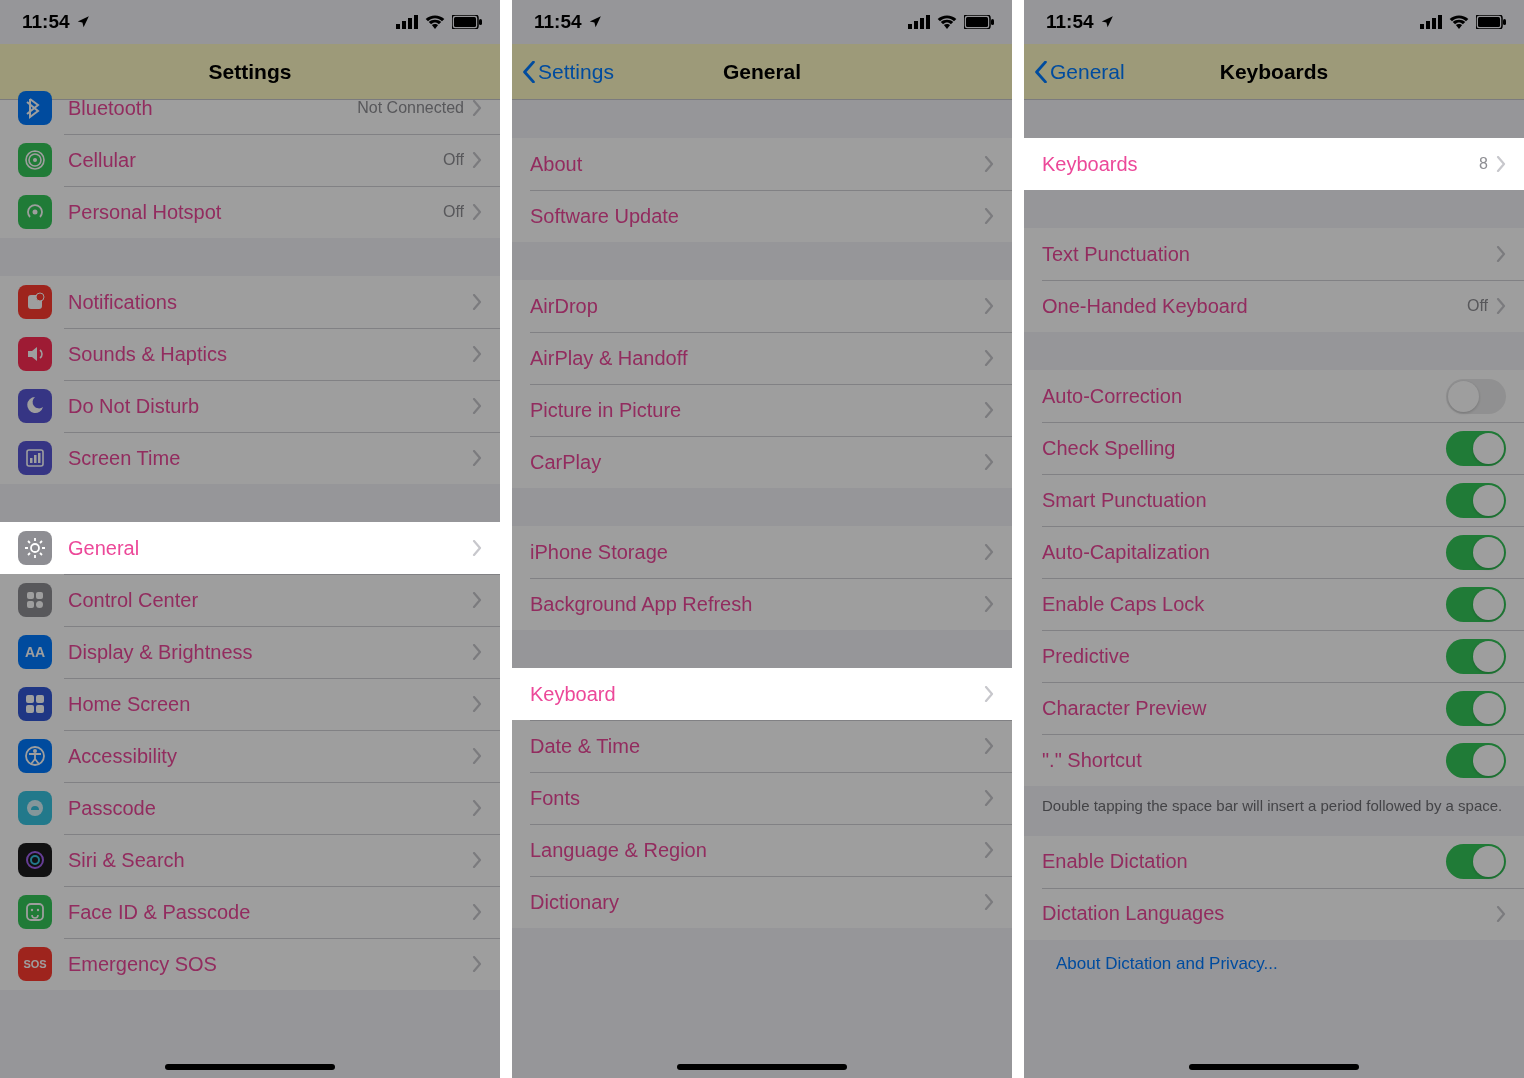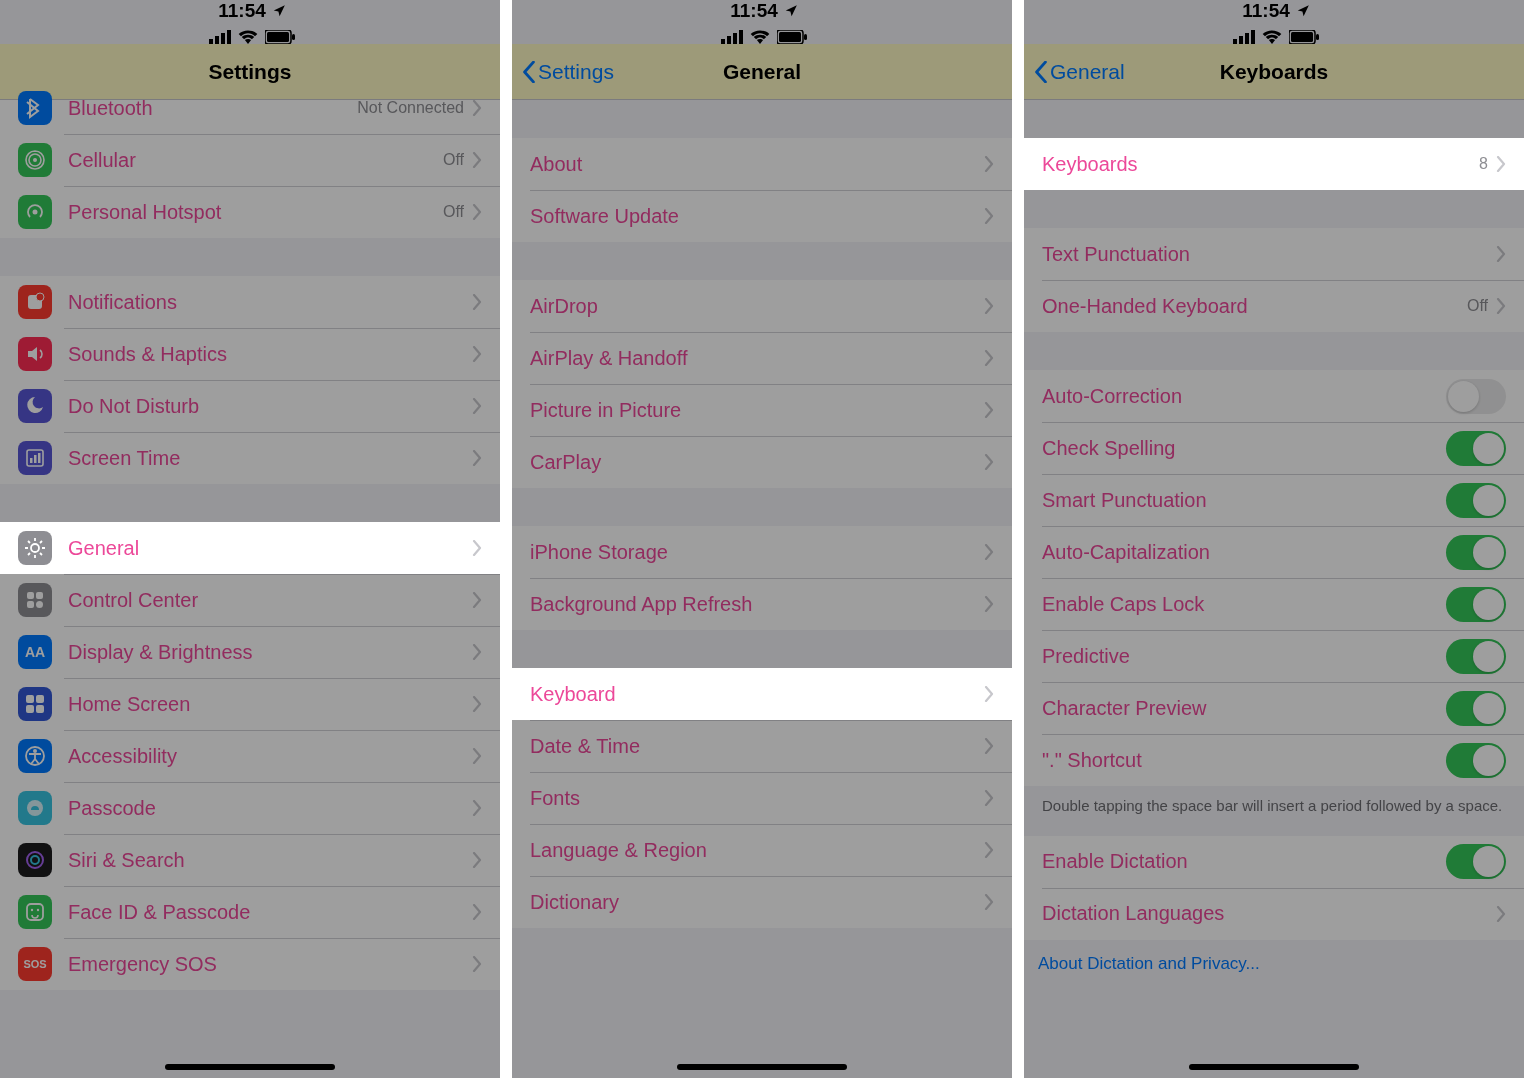--- a/index.html
+++ b/index.html
@@ -37,21 +37,20 @@
   color: rgba(120,120,120,0.6);
   z-index: 6;
 }
 
 .status-bar {
   height: 44px;
   display: flex;
   align-items: center;
   justify-content: space-between;
   padding: 0 18px 0 22px;
-  flex-direction: column;
 }
 .status-time {
   font-size: 19px;
   font-weight: 600;
   display: flex;
   align-items: center;
   gap: 6px;
 }
 .loc-icon svg { display: block; }
 .status-right {
@@ -162,21 +161,21 @@
 .row.toggle-row { justify-content: space-between; }
 .footer-text {
   font-size: 15px;
   color: #6d6d72;
   padding: 10px 18px 0;
   line-height: 1.3;
 }
 .link-text {
   font-size: 17px;
   color: #007aff;
-  padding: 14px 14px 0;
+  padding: 14px 32px 0;
 }
 .home-indicator {
   position: absolute;
   bottom: 8px;
   left: 50%;
   transform: translateX(-50%);
   width: 170px;
   height: 6px;
   background: #000;
   border-radius: 3px;

